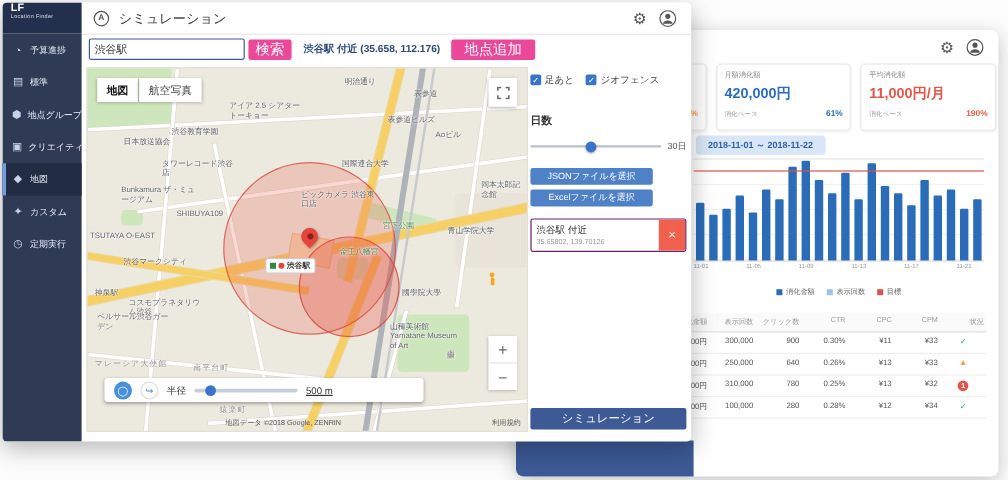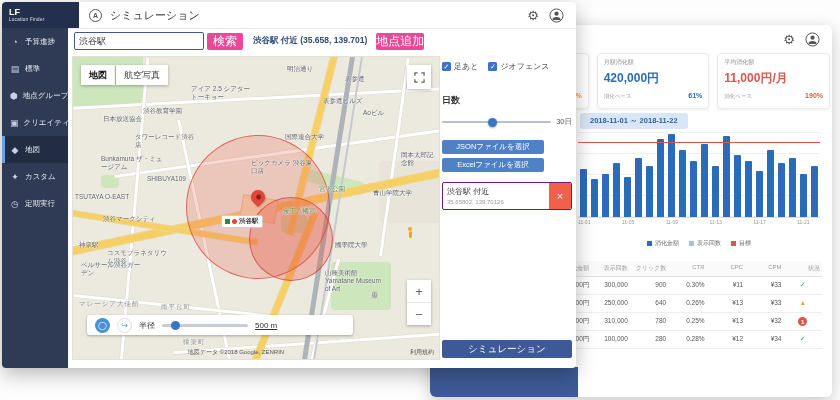--- a/index.html
+++ b/index.html
@@ -37,37 +37,37 @@
   .td:first-child{text-align:left;}
   .td.status{text-align:center;}
   .badge{font-size:7px;font-weight:bold;}
   .badge.ok{color:#2eaf62;}
   .badge.warn{color:#f0a53c;}
   .badge.stop{display:inline-flex;width:9px;height:9px;background:#e0564a;color:#fff;border-radius:50%;font-size:6px;align-items:center;justify-content:center;}
   .back-blue{position:absolute;left:0;bottom:0;width:148px;height:30px;background:#3d5a96;border-radius:0 0 0 6px;}
   
   .front-win{position:absolute;left:2px;top:2px;width:574px;height:366px;background:#fff;border-radius:4px;box-shadow:0 6px 20px rgba(0,0,0,.28);overflow:hidden;}
   .fw-header{position:absolute;left:0;top:0;right:0;height:26px;background:#fff;border-bottom:1px solid #e8e8e8;display:flex;align-items:center;}
-  .logo-block{width:77px;height:26px;background:#22304d;color:#fff;display:flex;flex-direction:column;justify-content:center;padding-left:7px;box-sizing:border-box;}
+  .logo-block{width:66px;height:26px;background:#22304d;color:#fff;display:flex;flex-direction:column;padding-left:7px;box-sizing:border-box;}
   .logo-lf{font-size:9px;font-weight:bold;line-height:1;}
   .logo-name{font-size:4.5px;opacity:.85;letter-spacing:.3px;}
   .title-ic{width:13px;height:13px;border:1.5px solid #555;border-radius:50%;margin-left:10px;display:flex;align-items:center;justify-content:center;font-size:7px;color:#555;font-weight:bold;box-sizing:border-box;}
   .fw-title{font-size:11px;color:#3a3a3a;margin-left:8px;}
   .fw-icons{margin-left:auto;display:flex;gap:10px;align-items:center;padding-right:12px;}
   .sidebar{position:absolute;left:0;top:26px;bottom:0;width:66px;background:#2f3b54;}
   .side-item{height:27px;display:flex;align-items:center;gap:5px;padding-left:8px;cursor:pointer;}
   .side-item.active{background:#222c42;box-shadow:inset 3px 0 0 #6f9fe0;}
   .side-ico{font-size:9px;color:#c7d2e6;width:10px;text-align:center;}
   .side-label{font-size:7.5px;color:#e8ecf4;white-space:nowrap;}
   .search-row{position:absolute;left:72px;top:30px;height:18px;display:flex;align-items:center;}
   .search-input{width:120px;height:16px;border:1px solid #3d5a96;border-radius:2px;font-size:9px;color:#333;padding:0 4px;display:flex;align-items:center;background:#fff;}
   .btn-navy{background:#ec4899;color:#fff;border-radius:2px;font-size:12px;display:flex;align-items:center;justify-content:center;cursor:pointer;}
   .search-btn{width:36px;height:17px;margin-left:3px;}
   .loc-text{font-size:8.5px;font-weight:bold;color:#2c4a7c;margin-left:10px;white-space:nowrap;}
-  .add-btn{width:48px;height:17px;margin-left:9px;}
+  .add-btn{width:70px;height:17px;margin-left:9px;}
   
   .map{position:absolute;left:70px;top:54px;width:368px;height:304px;background:#ece9df;overflow:hidden;border:1px solid #e2e0d8;box-sizing:border-box;}
   .map-park{position:absolute;background:#cde6bc;z-index:1;border-radius:4px;}
   .map-campus{position:absolute;background:#e8e4da;z-index:1;border-radius:4px;}
   .rw{position:absolute;background:#fff;box-shadow:0 0 0 .5px #ddd8cc;z-index:2;}
   .ry{position:absolute;background:#f6cf65;box-shadow:0 0 0 1px #ecd89a;z-index:3;}
   .rail{position:absolute;background:#aeb3ba;z-index:3;}
   .station{position:absolute;background:#f3d7b3;border:1px solid #e8c28f;z-index:3;}
   .geo-circle{position:absolute;border-radius:50%;z-index:4;}
   .geo-big{left:113px;top:78px;width:144px;height:144px;background:rgba(231,76,60,.22);border:1.5px solid rgba(214,69,56,.75);box-sizing:border-box;}
@@ -381,21 +381,21 @@
         </div>
         <div class="side-item">
           <span class="side-ico">◷</span>
           <span class="side-label">定期実行</span>
         </div>
       </div>
 
     <div class="search-row">
       <div class="search-input">渋谷駅</div>
       <div class="btn-navy search-btn">検索</div>
-      <span class="loc-text">渋谷駅 付近 (35.658, 139.701)</span>
+      <span class="loc-text">渋谷駅 付近 (35.658, 112.176)</span>
       <div class="btn-navy add-btn">地点追加</div>
     </div>
 
     <div class="map">
 
       <div class="map-park" style="left:-15px;top:-15px;width:85px;height:65px;"></div>
       <div class="map-park" style="left:228px;top:118px;width:64px;height:13px;transform:rotate(14deg);"></div>
       <div class="map-campus" style="left:306px;top:104px;width:62px;height:62px;"></div>
       <div class="map-park" style="left:208px;top:158px;width:26px;height:18px;"></div>
       <div class="map-park" style="left:258px;top:205px;width:60px;height:48px;"></div>

